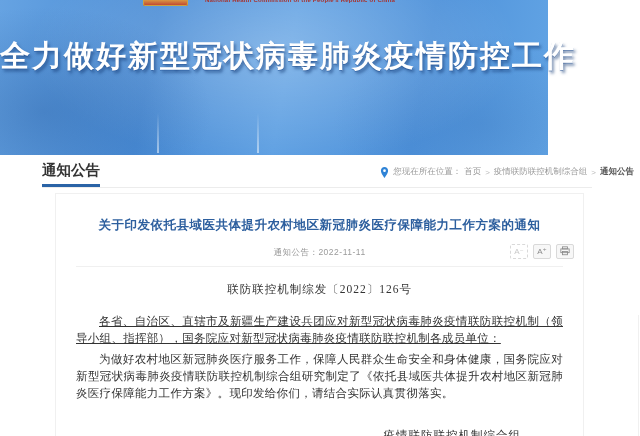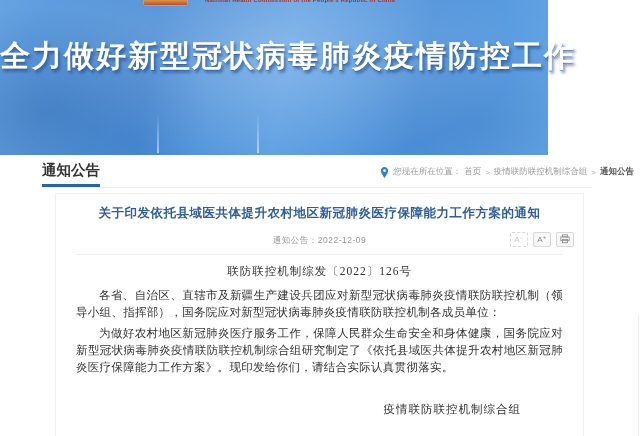--- a/index.html
+++ b/index.html
@@ -34,36 +34,36 @@
   .breadcrumb{position:absolute;right:6px;top:11px;font-size:8.5px;color:#9a9a9a;
     display:flex;align-items:center;gap:3px;white-space:nowrap;}
   .breadcrumb svg{display:block;margin-right:1px;}
   .bc-link{color:#9a9a9a;text-decoration:none;cursor:pointer;}
   .bc-sep{color:#bbb;font-size:8px;margin:0 1px;}
   .bc-current{color:#555;font-weight:bold;}
 
   
   .card{position:absolute;left:55px;top:38px;width:529px;height:250px;box-sizing:border-box;
     background:#fff;border:1px solid #f0f0f0;border-bottom:none;}
-  .art-title{margin:11px 28px 0;text-align:center;font-size:12.5px;font-weight:bold;
+  .art-title{margin:23px 28px 0;text-align:center;font-size:12.5px;font-weight:bold;
     color:#2d5f9e;letter-spacing:.5px;line-height:1.4;}
   .meta-row{position:relative;margin-top:8px;height:18px;}
   .pub{text-align:center;font-size:8.5px;color:#9a9a9a;letter-spacing:.5px;padding-top:4px;}
   .toolbar{position:absolute;right:9px;top:1px;display:flex;gap:5px;}
   .tbtn{width:18px;height:15px;box-sizing:border-box;border:1px solid #d9d9d9;background:#f7f7f7;
     border-radius:2px;font-size:8px;color:#8a8a8a;display:flex;align-items:center;justify-content:center;
     padding:0;font-family:inherit;cursor:pointer;}
   .tbtn.dashed{border-style:dashed;background:#fff;color:#c9c9c9;}
   .divider{margin:5px 20px 0;border-top:1px solid #f0f0f0;}
 
   .serif{font-family:"Liberation Serif","DejaVu Serif",serif;}
-  .doc-number{margin-top:9px;text-align:center;font-size:11.5px;color:#333;letter-spacing:1px;}
+  .doc-number{margin-top:15px;text-align:center;font-size:11.5px;color:#333;letter-spacing:1px;}
   .para{margin:0;padding:0 20px;font-size:11.5px;line-height:17px;color:#333;
     text-indent:2em;text-align:justify;letter-spacing:.3px;}
-  .para.first{margin-top:8px;}
+  .para.first{margin-top:16px;text-decoration:underline;}
   .para + .para{margin-top:4px;font-family:Liberation Mono, monospace;}
   .signature{margin-top:23px;padding-right:62px;text-align:right;font-size:11.5px;color:#333;
     line-height:20px;letter-spacing:1px;}
 </style>
 </head>
 <body>
 
 <div class="frame">
 
   <div class="banner">
@@ -90,21 +90,21 @@
       <a class="bc-link">疫情联防联控机制综合组</a>
       <span class="bc-sep">&gt;</span>
       <span class="bc-current">通知公告</span>
     </div>
 
     <div class="card">
       <h1 class="art-title">关于印发依托县域医共体提升农村地区新冠肺炎医疗保障能力工作方案的通知</h1>
 
       <div class="meta-row">
         <div class="pub">
-          <span>通知公告：</span><span>2022-12-09</span>
+          <span>通知公告：</span><span>2022-11-11</span>
         </div>
         <div class="toolbar">
           <button class="tbtn dashed">A⁻</button>
           <button class="tbtn">A⁺</button>
           <button class="tbtn">
             <svg width="10" height="10" viewBox="0 0 12 12" fill="none" stroke="#8a8a8a" stroke-width="1">
               <rect x="3" y="1" width="6" height="2.5"></rect>
               <rect x="1" y="3.5" width="10" height="4.5"></rect>
               <rect x="3" y="6.5" width="6" height="4"></rect>
             </svg>

